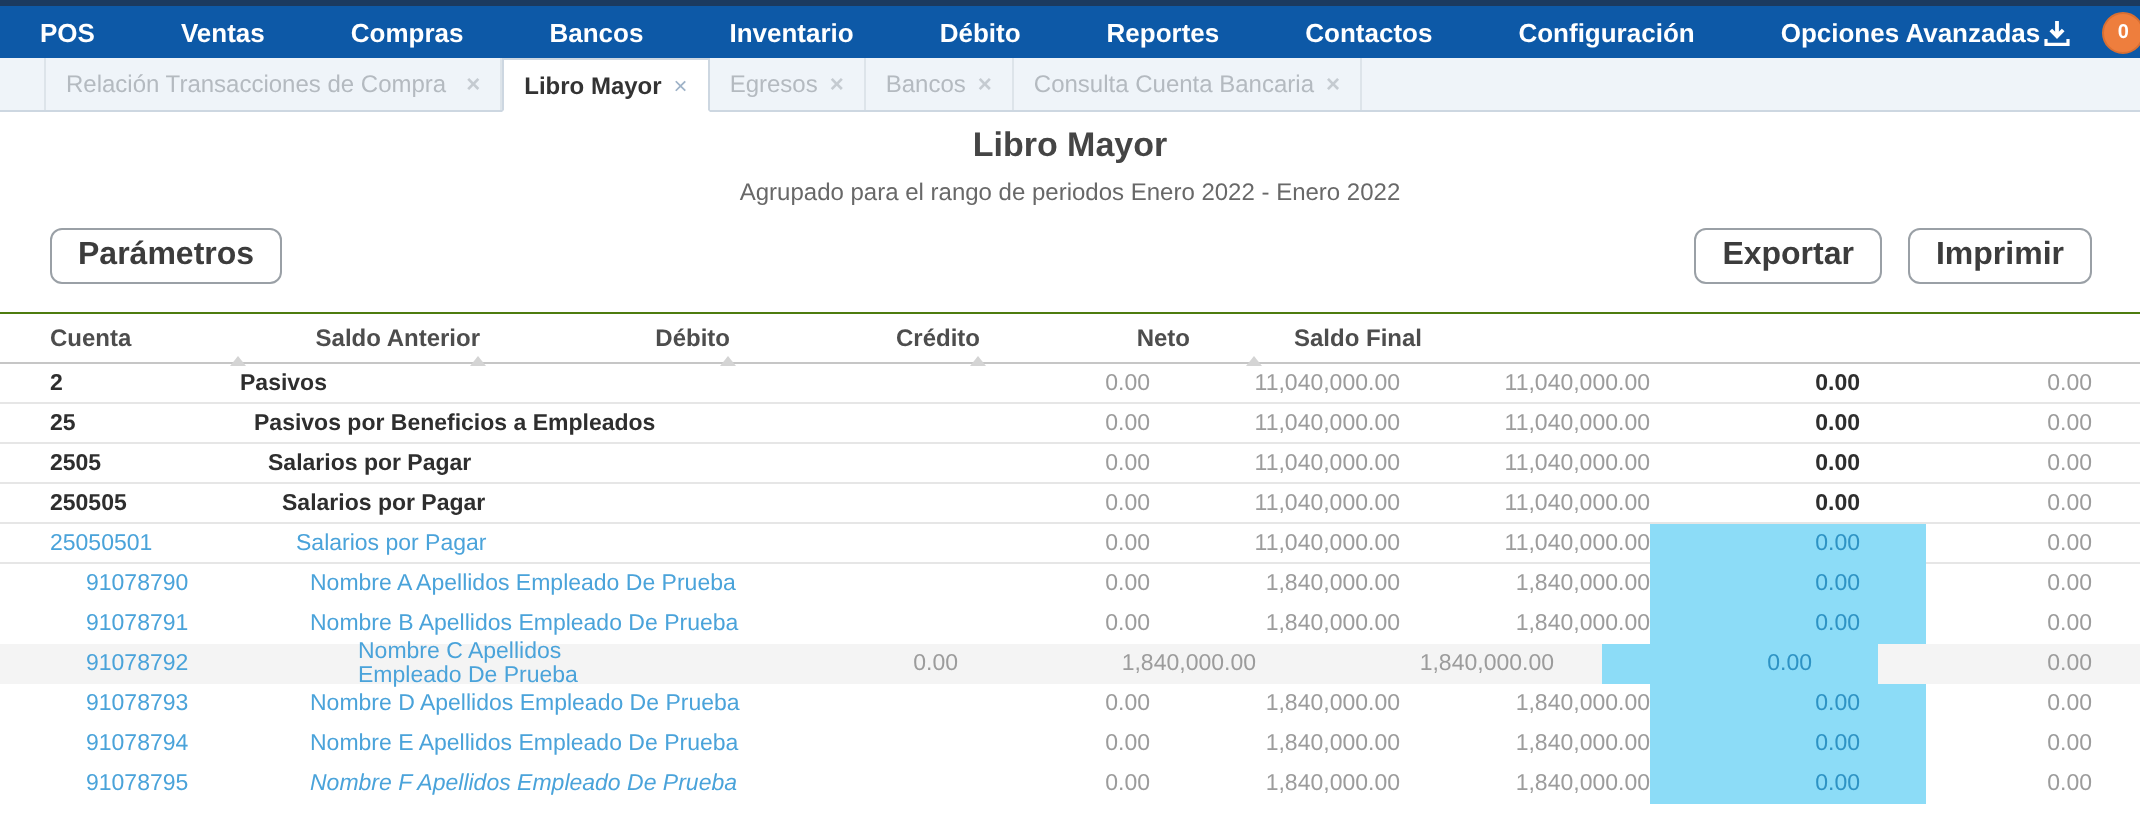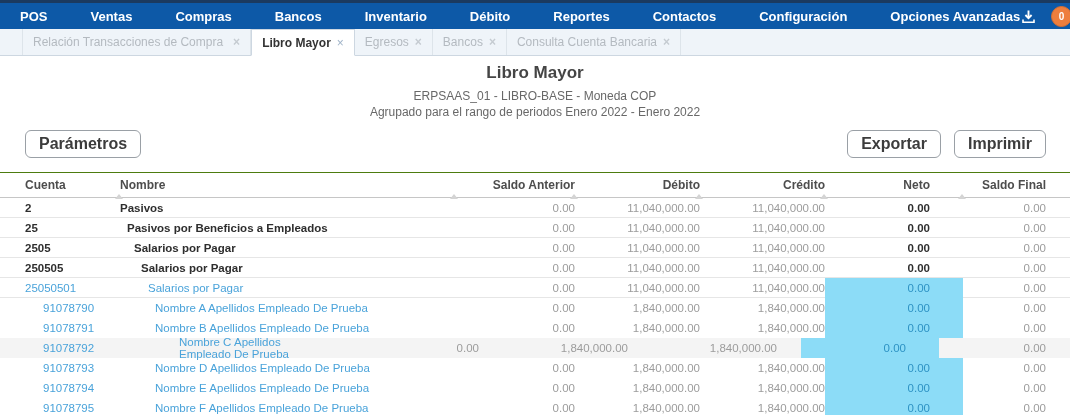--- a/index.html
+++ b/index.html
@@ -114,37 +114,35 @@
     </div>
     <div class="tab">
       <span>Consulta Cuenta Bancaria</span>
       <span class="x">×</span>
     </div>
   </div>
 
 <div class="page-head">
   <div class="page-title">Libro Mayor</div>
   <div class="page-sub">
-    <div>ERPSAAS_01 - LIBRO-BASE - Moneda COP</div>
     <div>Agrupado para el rango de periodos Enero 2022 - Enero 2022</div>
   </div>
 </div>
 
 <div class="toolbar">
   <button class="btn">Parámetros</button>
   <div class="toolbar-right">
     <button class="btn">Exportar</button>
     <button class="btn">Imprimir</button>
   </div>
 </div>
 
 <div class="grid">
   <div class="g-head">
     <div class="col-cuenta grip">Cuenta</div>
-    <div class="col-nombre grip">Nombre</div>
     <div class="col-sa grip">Saldo Anterior</div>
     <div class="col-deb grip">Débito</div>
     <div class="col-cre grip">Crédito</div>
     <div class="col-neto grip">Neto</div>
     <div class="col-sf">Saldo Final</div>
   </div>
   <div id="grid-body">
       <div class="g-row lvl0 bold bordered">
         <div class="col-cuenta cell-cuenta">2</div>
         <div class="col-nombre cell-nombre" style="padding-left: 0px;">Pasivos</div>
@@ -230,21 +228,21 @@
         <div class="col-cuenta cell-cuenta">91078794</div>
         <div class="col-nombre cell-nombre" style="padding-left: 35px;">Nombre E Apellidos Empleado De Prueba</div>
         <div class="col-sa">0.00</div>
         <div class="col-deb">1,840,000.00</div>
         <div class="col-cre">1,840,000.00</div>
         <div class="col-neto cell-neto hl">0.00</div>
         <div class="col-sf">0.00</div>
       </div>
       <div class="g-row lvl5 link">
         <div class="col-cuenta cell-cuenta">91078795</div>
-        <div class="col-nombre cell-nombre" style="padding-left: 35px;">Nombre F Apellidos Empleado De Prueba</div>
+        <div class="col-nombre cell-nombre" style="padding-left: 35px; font-style: italic;">Nombre F Apellidos Empleado De Prueba</div>
         <div class="col-sa">0.00</div>
         <div class="col-deb">1,840,000.00</div>
         <div class="col-cre">1,840,000.00</div>
         <div class="col-neto cell-neto hl">0.00</div>
         <div class="col-sf">0.00</div>
       </div>
     </div>
 </div>
 
 </body></html>

